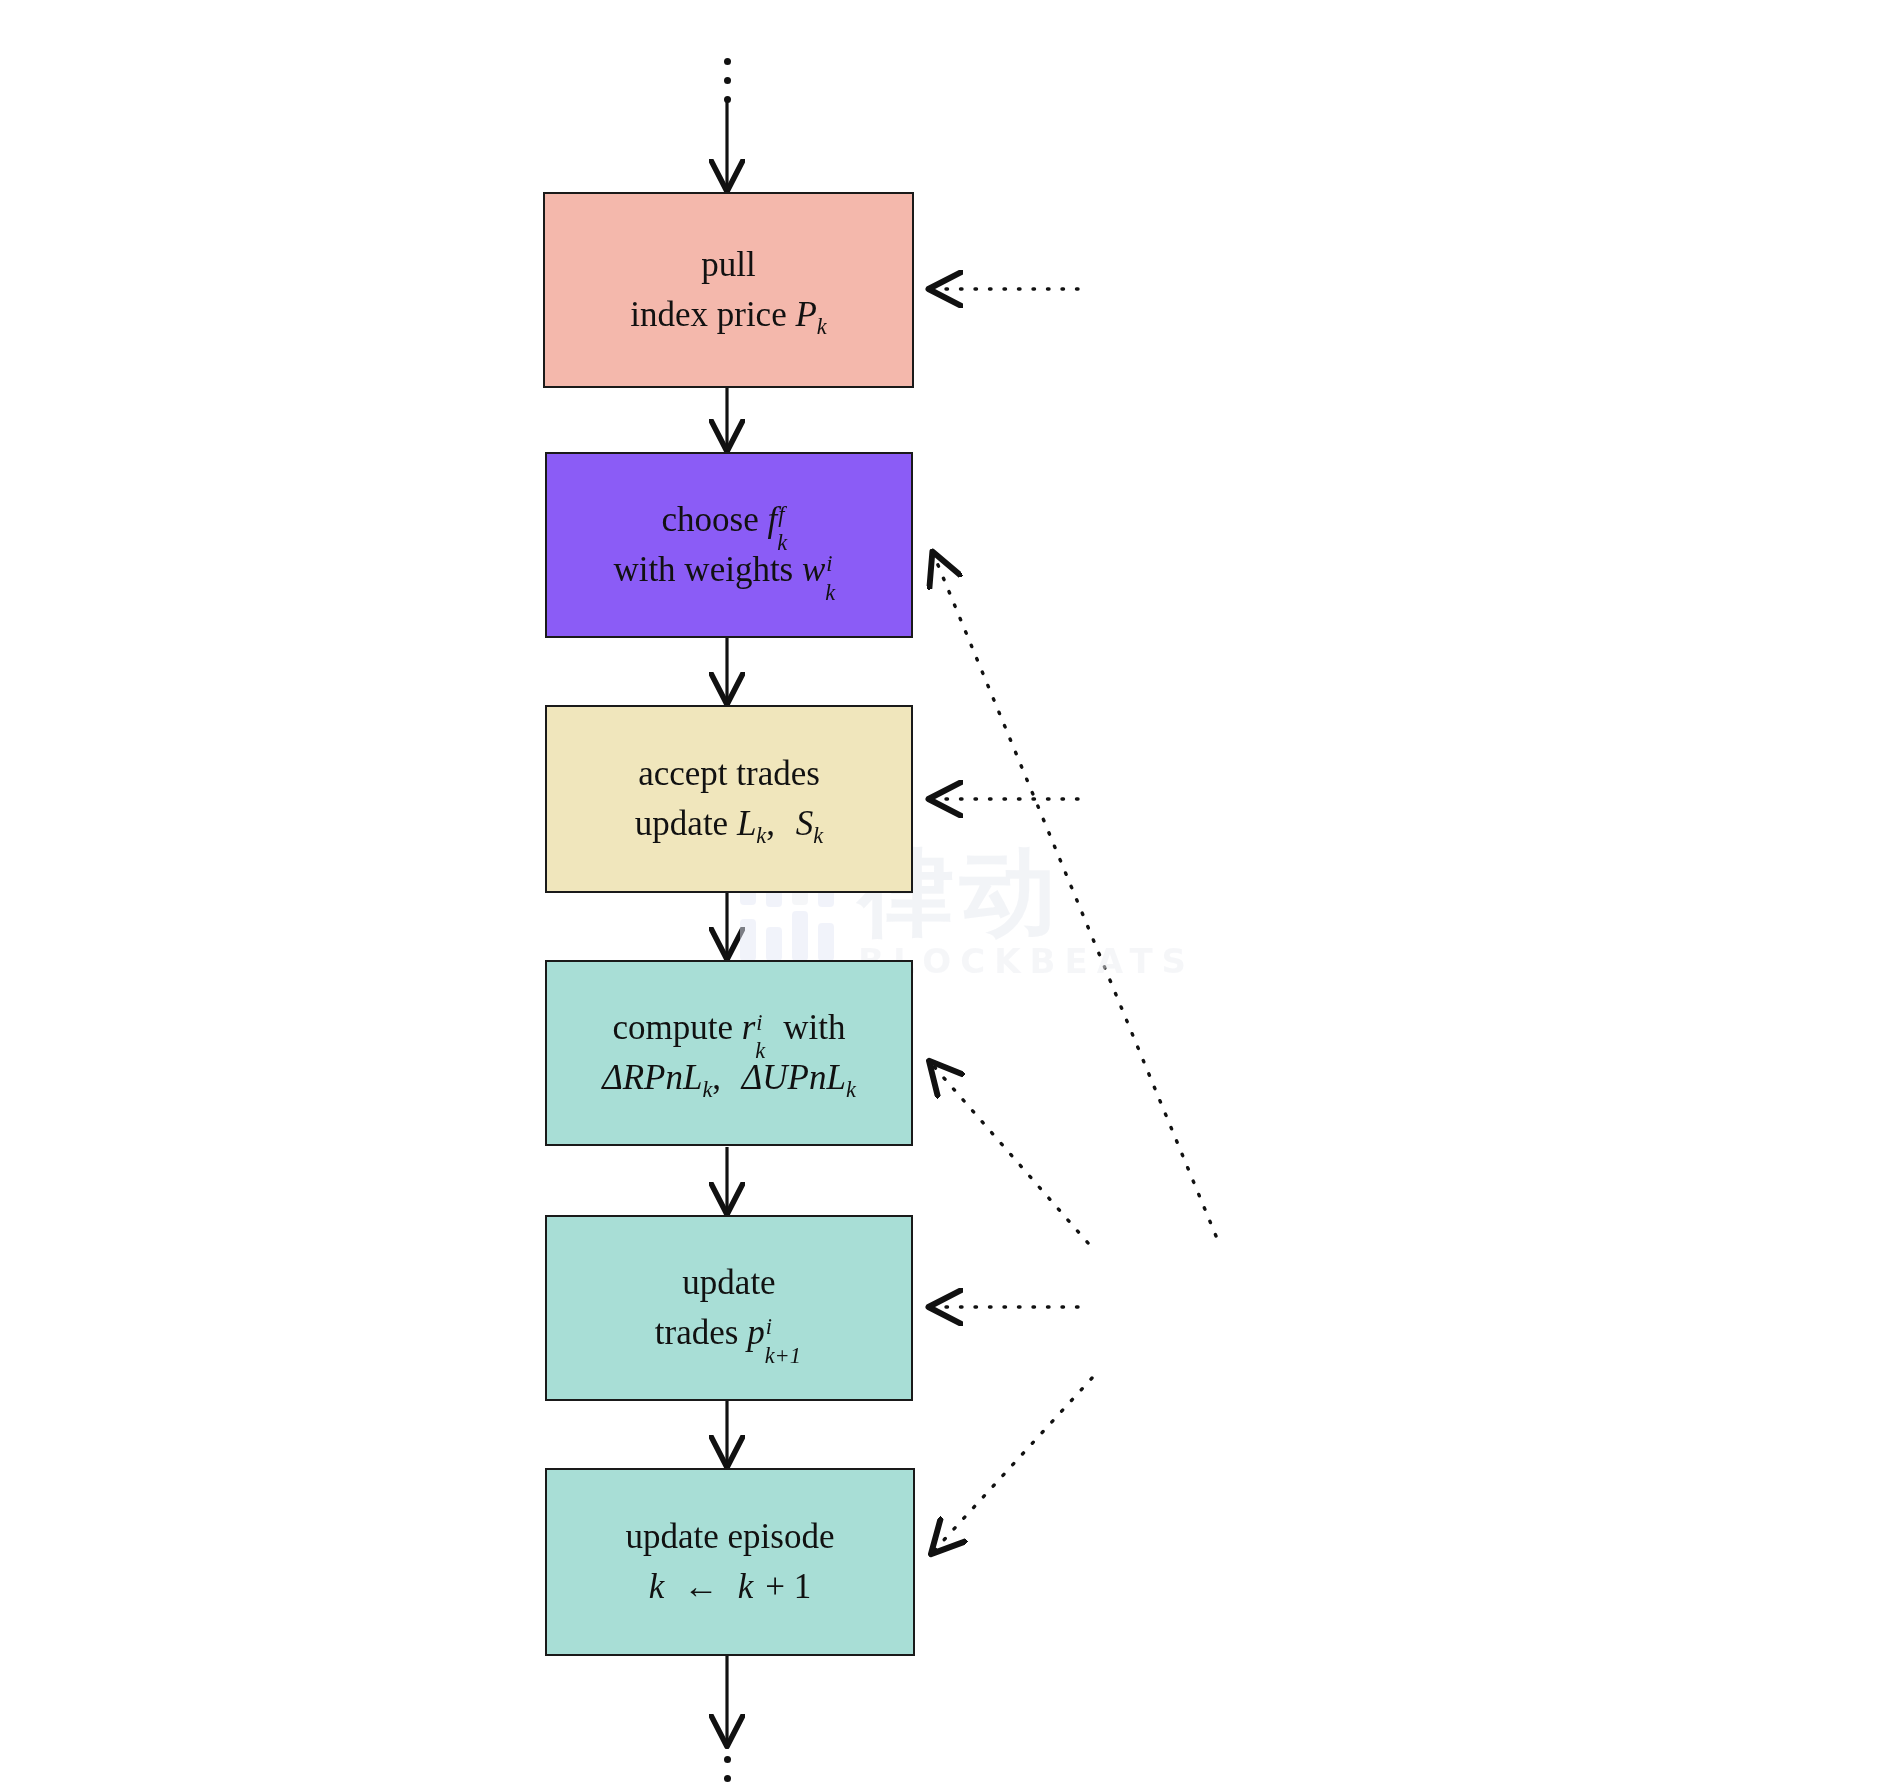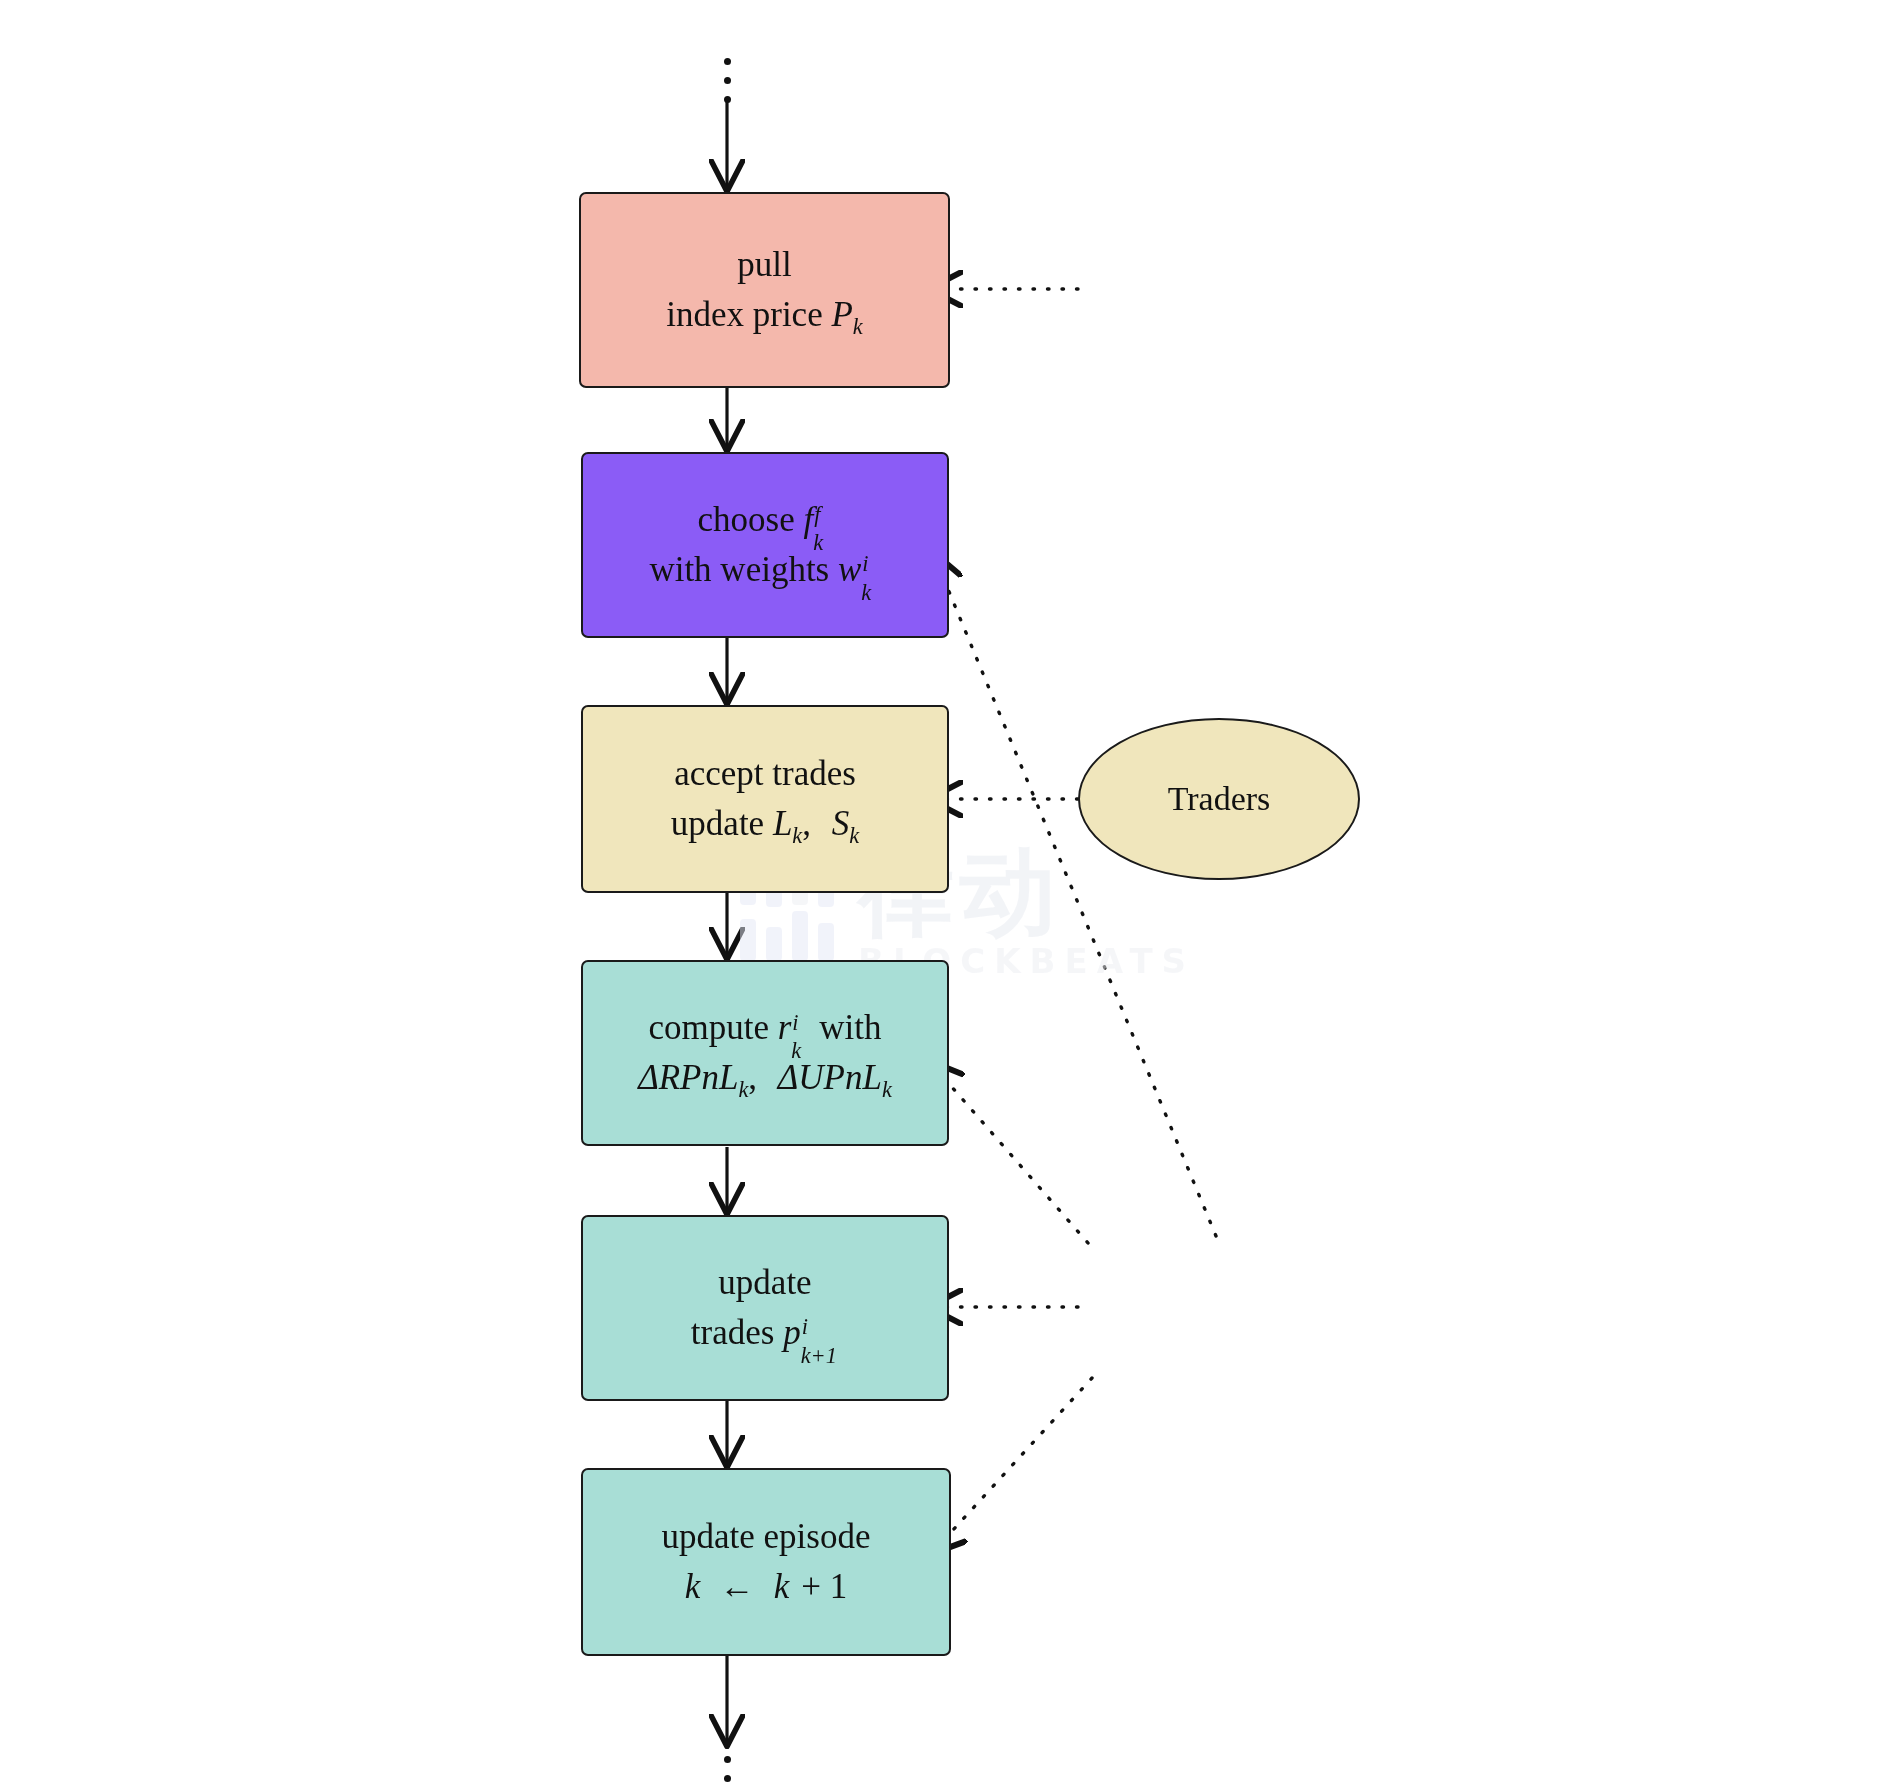--- a/index.html
+++ b/index.html
@@ -31,21 +31,21 @@
     display: flex;
     flex-direction: column;
     align-items: center;
     justify-content: center;
     border: 2.5px solid #1a1a1a;
     color: #111111;
     text-align: center;
     line-height: 1.42;
     white-space: nowrap;
   }
-  .node.rect { border-radius: 7px; margin-left: 36px; }
+  .node.rect { border-radius: 0; }
   .node.ellipse { border-radius: 50%; }
   .ln { display: block; }
   .fs34 { font-size: 34px; }
   .fs35 { font-size: 35px; }
 
   
   .mi  { font-style: italic; }
   .mup { font-style: normal; }
   .sup, .sub {
     font-size: 0.64em;
@@ -225,18 +225,15 @@
     <span class="ln fs35">update</span>
     <span class="ln fs35"><span class="mup">trades </span><span class="mi">p</span><span class="supsub"><span class="s-up">i</span><span class="s-dn">k+1</span></span><span class="spc2"></span><span class="spc2"></span></span>
   </div>
 
   <div class="node rect" style="left:545px; top:1468px; width:370px; height:188px; background:#a8ded6;justify-content:center;">
     <span class="ln fs35">update episode</span>
     <span class="ln fs35"><span class="mi">k</span><span class="spc2"></span><span class="mup">←</span><span class="spc2"></span><span class="mi">k</span><span class="spc"></span><span class="mup">+ 1</span></span>
   </div>
 
 
-  <div class="node ellipse" style="left:1078px; top:718px; width:282px; height:162px; background:#f0e6bc;">
-    <span class="ln fs34">Traders</span>
-  </div>
 
 
 </div>
 
 </body></html>

